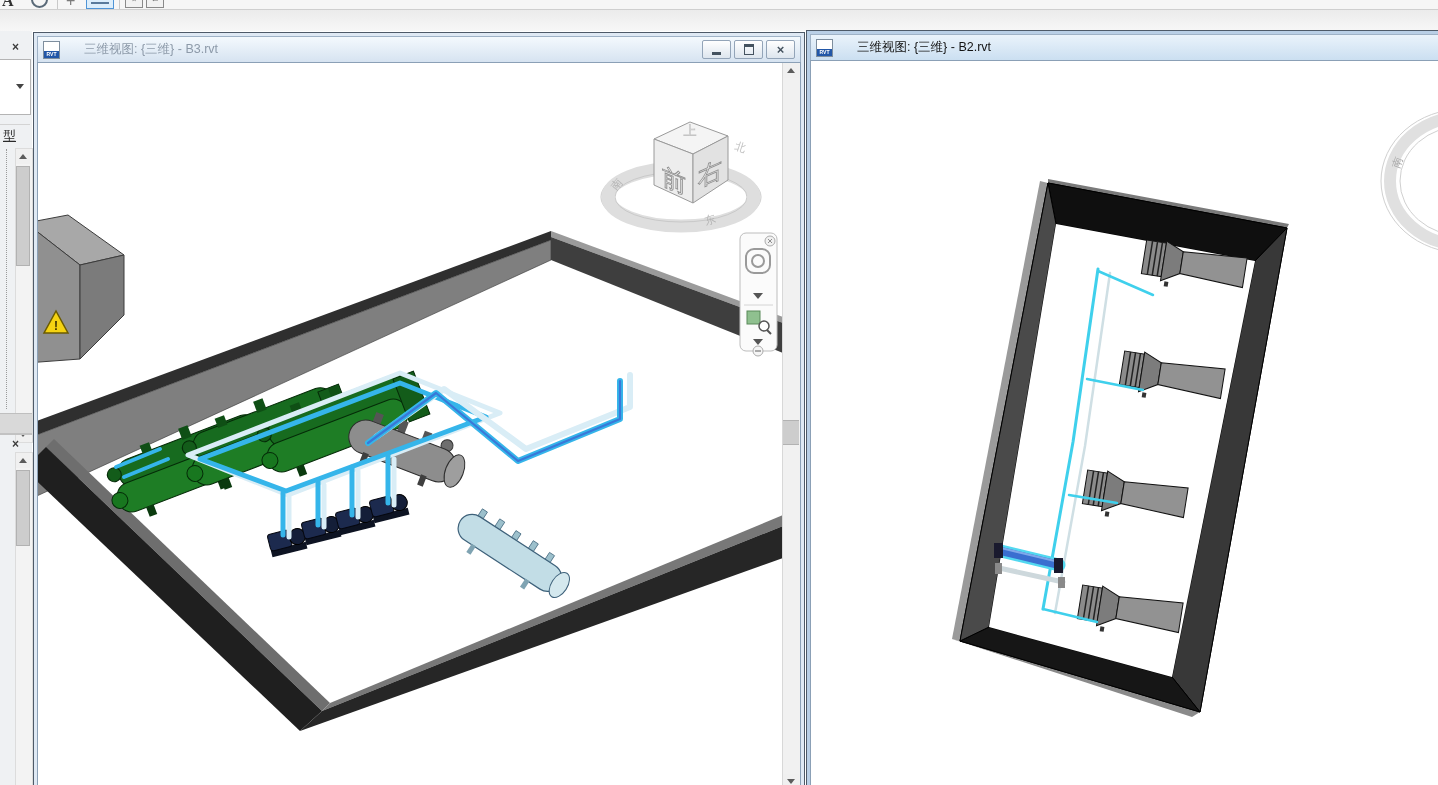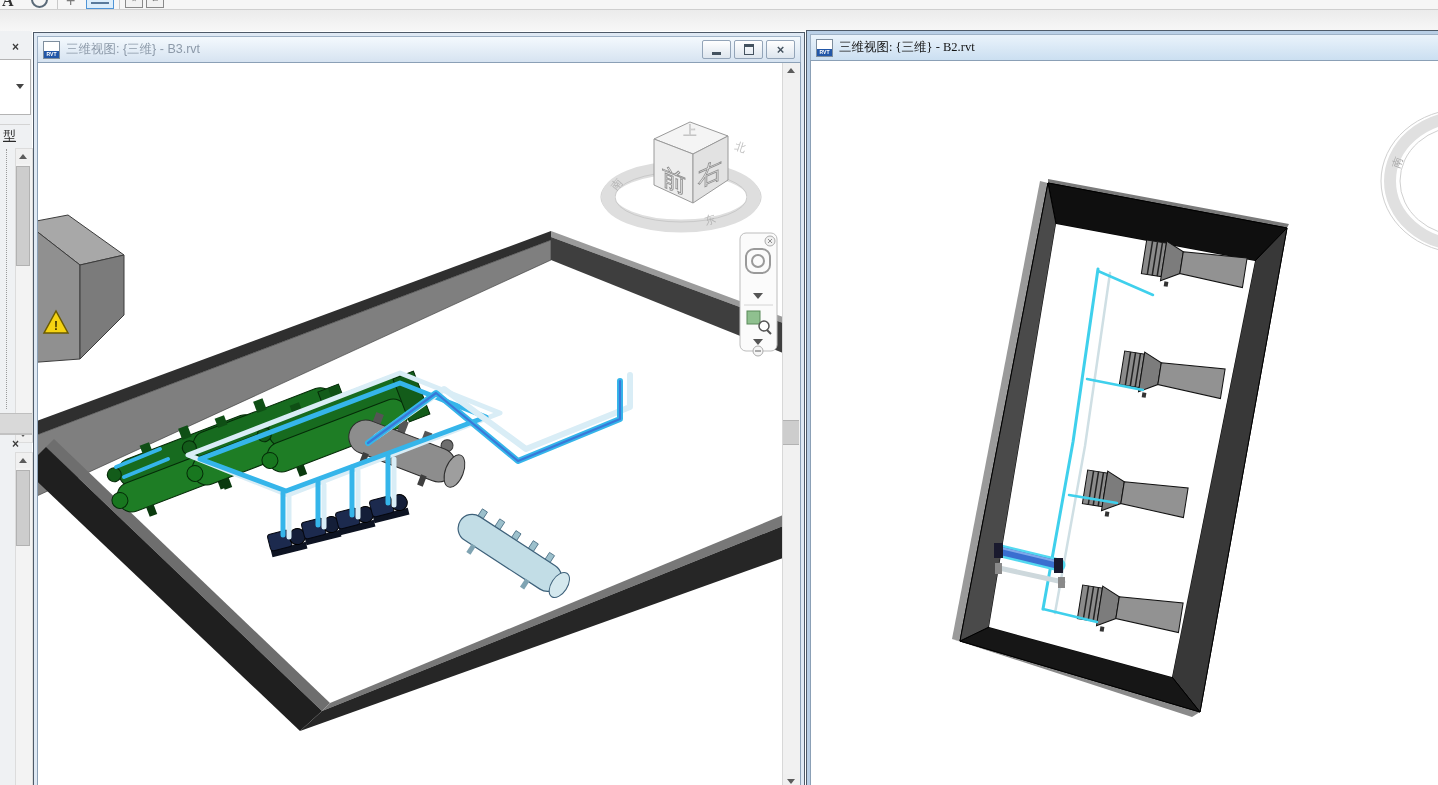--- a/index.html
+++ b/index.html
@@ -43,23 +43,23 @@
     border-top:1px solid #bfbfbf;}
   .pal-sep{position:absolute;left:0;top:402px;width:32px;height:2px;background:#c2c2c2;}
   
   .mdiwin{position:absolute;box-sizing:border-box;border:1px solid #4e5a68;padding:3px;}
   .mdiwin.inactive{background:#dfe9f4;}
   .mdiwin.active{background:#b9cfe6;}
   .titlebar{height:26px;display:flex;align-items:center;padding:0 5px;box-sizing:border-box;
     border:1px solid #9fb2c6;border-bottom:none;}
   .inactive .titlebar{background:linear-gradient(#f4f9fd,#d6e3f1);}
   .active .titlebar{background:linear-gradient(#eaf3fb,#cbdff1);}
-  .title-text{font-size:12.5px;margin-left:6px;white-space:nowrap;}
+  .title-text{font-size:12.5px;margin-left:24px;white-space:nowrap;}
   .inactive .title-text{color:#8d9aa9;}
-  .active .title-text{color:#141414;font-family:Liberation Serif, serif;}
+  .active .title-text{color:#141414;}
   .rvt-icon{position:relative;width:15px;height:16px;background:#ffffff;border:1px solid #7e8e9e;flex:0 0 auto;}
   .rvt-icon .band{position:absolute;left:0;right:0;bottom:0;height:7px;background:#2257a8;
     color:#fff;font-size:5px;font-weight:bold;line-height:7px;text-align:center;letter-spacing:0;}
   .winbtns{margin-left:auto;display:flex;}
   .wbtn{width:27px;height:17px;margin-left:3px;border:1px solid #93a4b8;border-radius:2px;
     background:linear-gradient(#ffffff,#dde5ee);display:flex;align-items:center;justify-content:center;}
   .g-min{width:9px;height:3px;background:#44525f;margin-top:7px;}
   .g-rest{width:8px;height:7px;border:1px solid #44525f;border-top-width:3px;}
   .g-close{font-size:13px;font-weight:bold;color:#44525f;line-height:13px;}
   .client{position:relative;background:#ffffff;border:1px solid #8ba0b6;overflow:hidden;}

